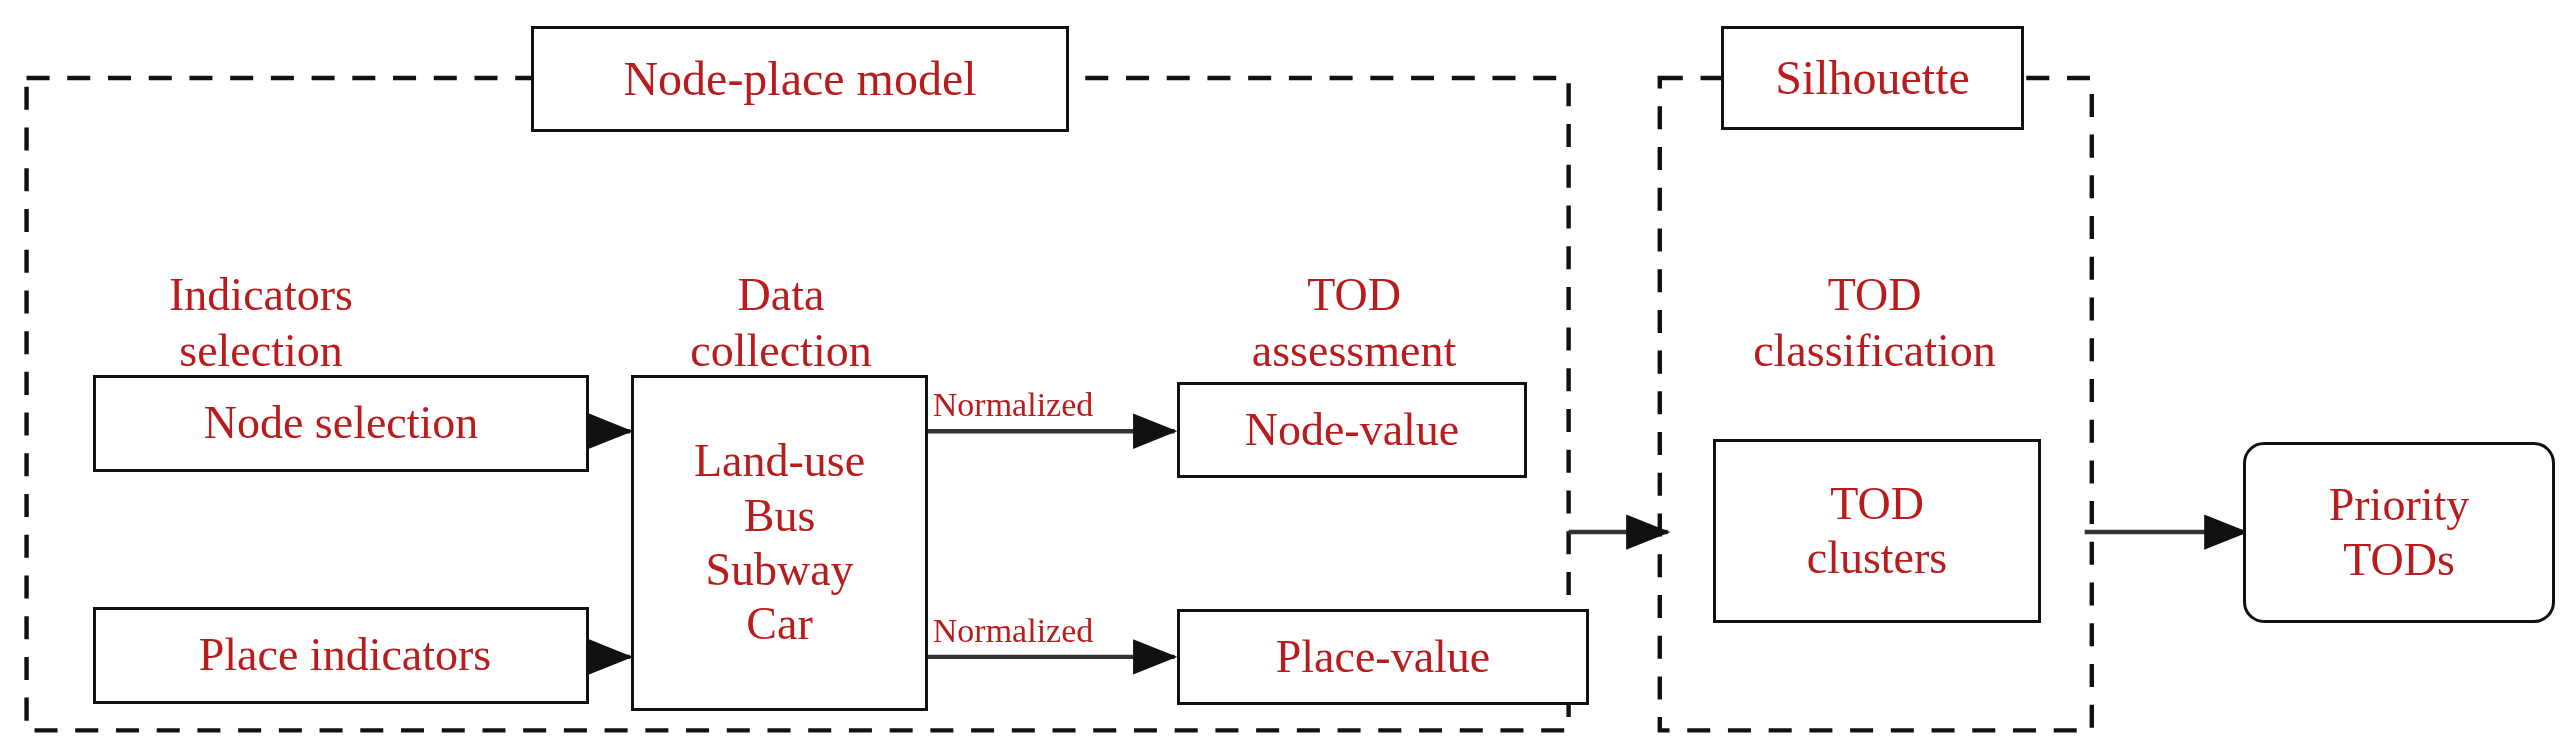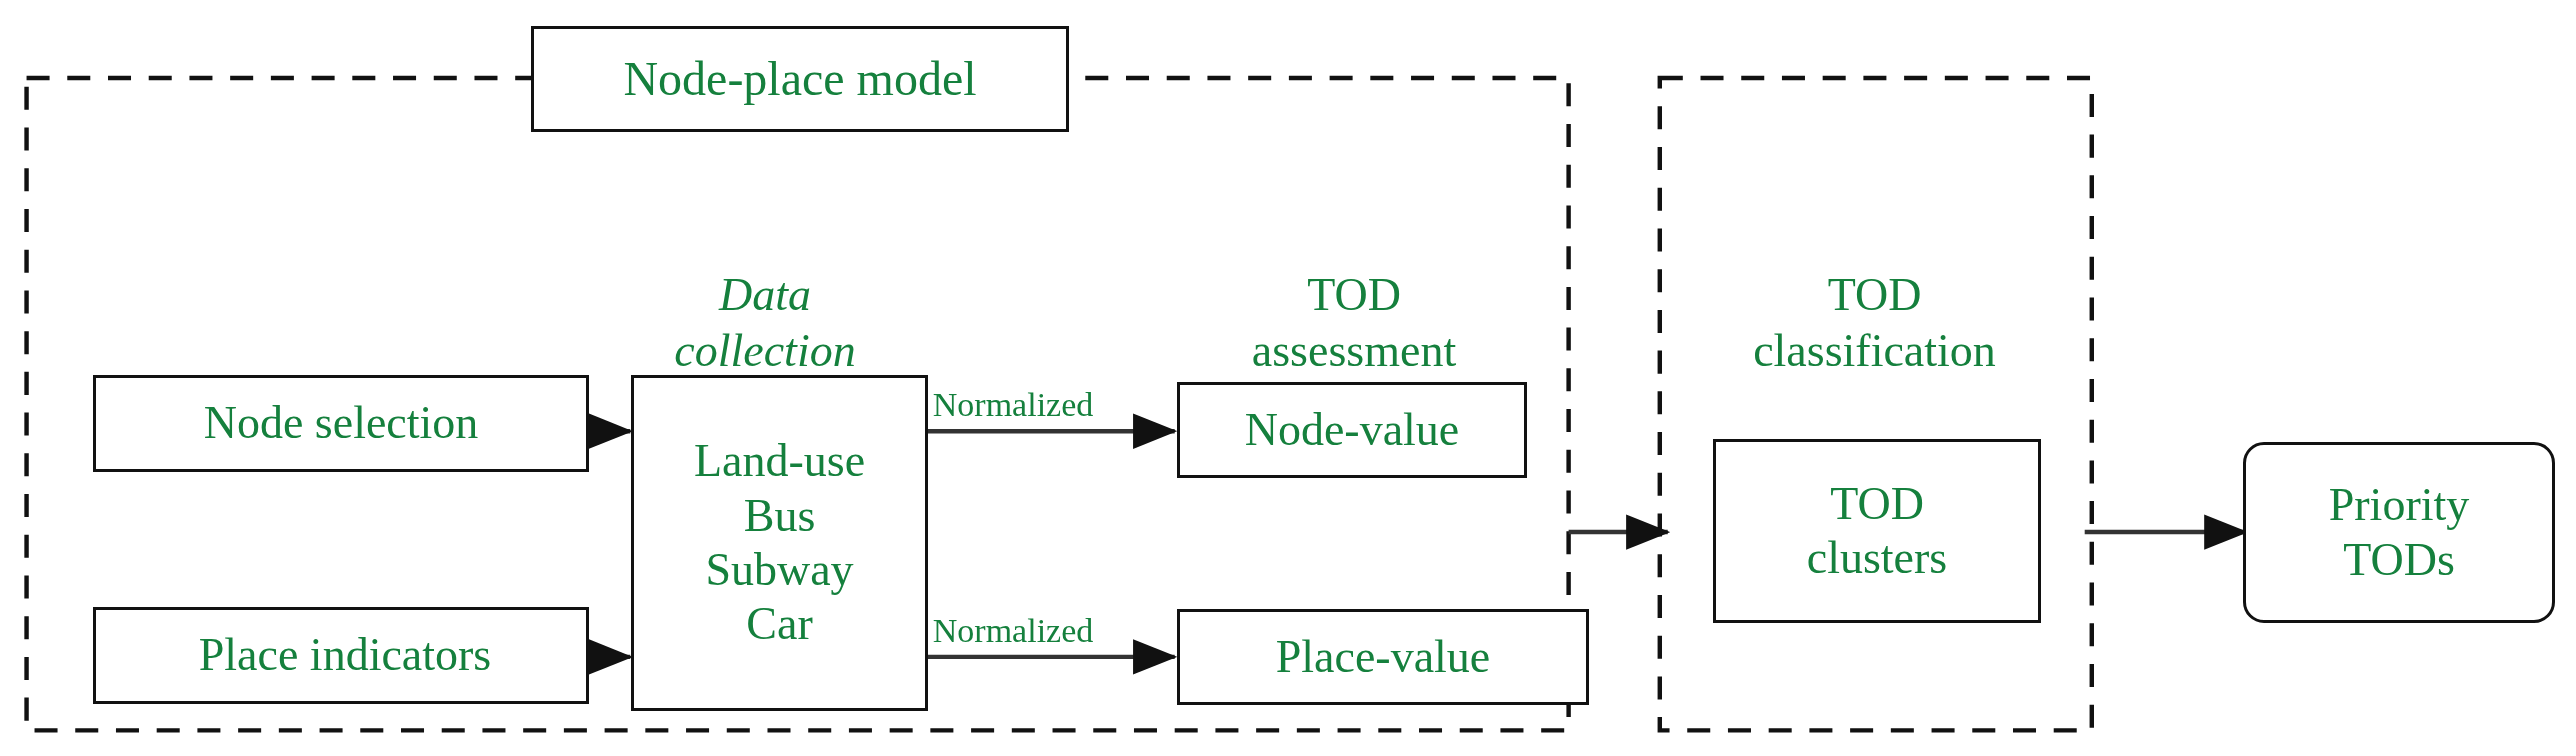--- a/index.html
+++ b/index.html
@@ -6,21 +6,21 @@
     margin: 0;
     padding: 0;
     background: #ffffff;
   }
   #canvas {
     position: relative;
     width: 2576px;
     height: 757px;
     background: #ffffff;
     font-family: "Liberation Serif", "DejaVu Serif", serif;
-    color: #15803d;
+    color: #b91c1c;
     overflow: hidden;
   }
   svg.layer {
     position: absolute;
     left: 0;
     top: 0;
     width: 2576px;
     height: 757px;
     pointer-events: none;
   }
@@ -87,23 +87,30 @@
 
     <line x1="1772" y1="601" x2="1884" y2="601" stroke="#333333" stroke-width="5" marker-end="url(#arrowhead)"></line>
 
     <line x1="2355" y1="601" x2="2537" y2="601" stroke="#333333" stroke-width="5" marker-end="url(#arrowhead)"></line>
   </svg>
 
   <div class="box fs-title" style="left:531px; top:26px; width:538px; height:106px;">
     <span class="box-text">Node-place model</span>
   </div>
 
+  <div class="box fs-title" style="left:1721px; top:26px; width:303px; height:104px;">
+    <span class="box-text">Silhouette</span>
+  </div>
 
+  <div class="headline fs-head" style="left:75px; top:211px; width:372px;">
+    <span>Indicators
+selection</span>
+  </div>
 
-  <div class="headline fs-head" style="left:588px; top:211px; width:354px;font-style:italic;">
+  <div class="headline fs-head" style="left:604px; top:211px; width:354px;">
     <span>Data
 collection</span>
   </div>
 
   <div class="headline fs-head" style="left:1168px; top:211px; width:372px;">
     <span>TOD
 assessment</span>
   </div>
 
   <div class="headline fs-head" style="left:1680px; top:211px; width:389px;">

